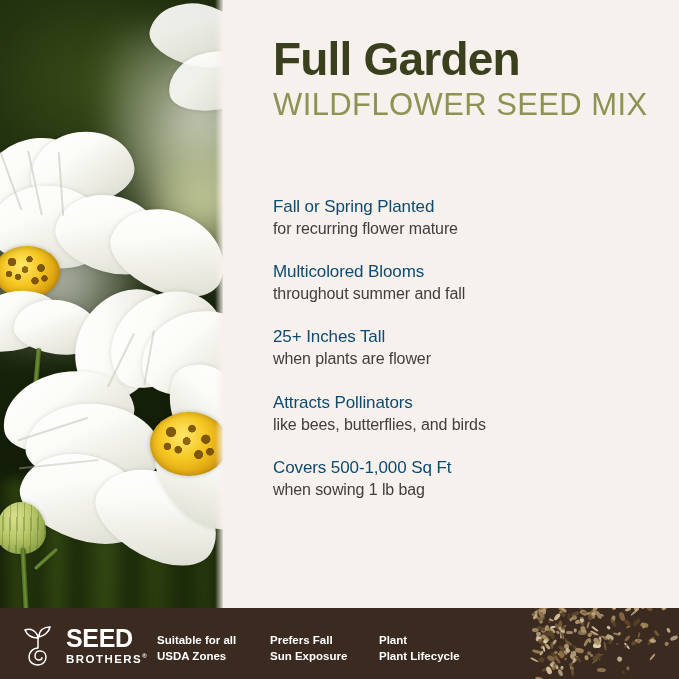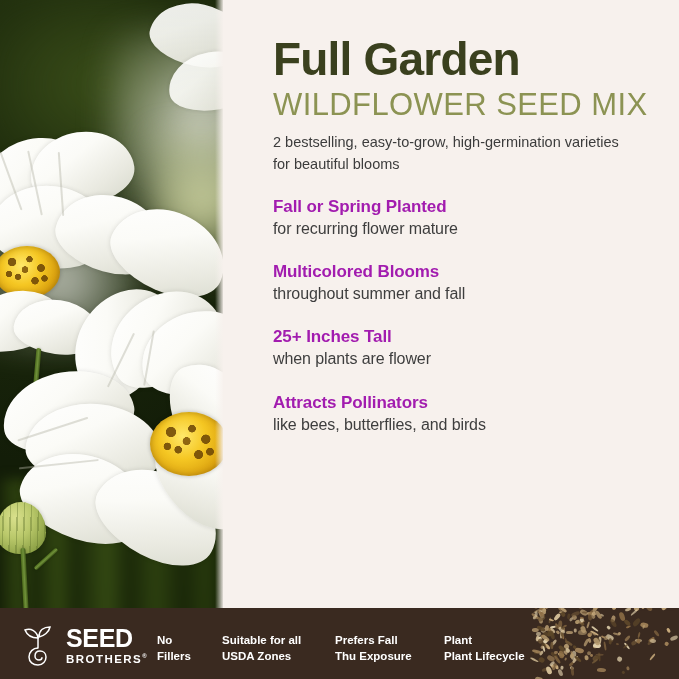--- a/index.html
+++ b/index.html
@@ -115,21 +115,21 @@
     color:#8C9353; line-height:1;
   }
   .lede {
     position:absolute; left:50px; top:131px; width:350px;
     font-size:14.5px; font-weight:400; color:#3C3C3C; line-height:1.52;
   }
   .features { position:absolute; left:50px; top:196px; width:360px; }
   .feature { margin-bottom:21px; }
   .feature:last-child { margin-bottom:0; }
   .f-head {
-    font-size:17px; font-weight:700; color:#a21caf;
+    font-size:17px; font-weight:400; color:#0c4a6e;
     line-height:1.3; letter-spacing:-0.1px;
   }
   .f-sub {
     font-size:16px; font-weight:300; color:#3E3E3E;
     line-height:1.38; letter-spacing:-0.1px;
   }
 
   
   #footer {
     position:absolute; left:0; right:0; bottom:0; height:71px;
@@ -216,38 +216,41 @@
 
     <div class="photo-edge"></div>
   </div>
 
   <div id="panel">
 
     <div class="title">Full Garden</div>
 
     <div class="subtitle">WILDFLOWER SEED MIX</div>
 
-    <div class="lede">2 bestselling, easy-to-grow, high-germination varieties for beautiful blooms</div>
 
     <div class="features">
       <div class="feature">
         <div class="f-head">Fall or Spring Planted</div>
         <div class="f-sub">for recurring flower mature</div>
       </div>
       <div class="feature">
         <div class="f-head">Multicolored Blooms</div>
         <div class="f-sub">throughout summer and fall</div>
       </div>
       <div class="feature">
         <div class="f-head">25+ Inches Tall</div>
         <div class="f-sub">when plants are flower</div>
       </div>
       <div class="feature">
         <div class="f-head">Attracts Pollinators</div>
         <div class="f-sub">like bees, butterflies, and birds</div>
+      </div>
+      <div class="feature">
+        <div class="f-head">Covers 500-1,000 Sq Ft</div>
+        <div class="f-sub">when sowing 1 lb bag</div>
       </div>
     </div>
   </div>
 
   <div id="footer">
 
     <svg id="torn" viewBox="0 0 679 18" preserveAspectRatio="none">
       <path fill="#3A2A20" d="M0,9 L12,7 L22,10 L34,6 L44,9 L56,5 L68,9 L80,6 L92,10 L104,7
         L116,11 L128,8 L140,12 L152,9 L164,13 L176,10 L188,12 L200,9 L212,13 L224,10
         L236,5 L248,8 L260,4 L272,7 L284,3 L296,6 L308,4 L320,8 L332,5 L344,9 L356,6
@@ -267,31 +270,27 @@
                    C22.8 34 24 32.6 24 31.2"></path>
         </g>
       </svg>
       <div class="logo-words">
         <span class="logo-eden">SEED</span>
         <span class="logo-bro"><span>BROTHERS</span><sup>®</sup></span>
       </div>
     </div>
 
     <div class="badges">
-      <div class="badge b0">
-        <div>No</div>
-        <div>Fillers</div>
-      </div>
       <div class="badge b1">
         <div>Suitable for all</div>
         <div>USDA Zones</div>
       </div>
       <div class="badge b2">
         <div>Prefers Fall</div>
-        <div>Thu Exposure</div>
+        <div>Sun Exposure</div>
       </div>
       <div class="badge b3">
         <div>Plant</div>
         <div>Plant Lifecycle</div>
       </div>
     </div>
 
     <div id="seeds">
         <i class="sd" style="left: 25.6px; top: 107px; width: 4.2px; height: 2.9px; background: rgb(200, 171, 124); transform: rotate(73deg); opacity: 1;"></i>
         <i class="sd" style="left: 69px; top: 43.1px; width: 8px; height: 4.1px; background: rgb(93, 71, 41); transform: rotate(136deg); opacity: 0.82;"></i>

